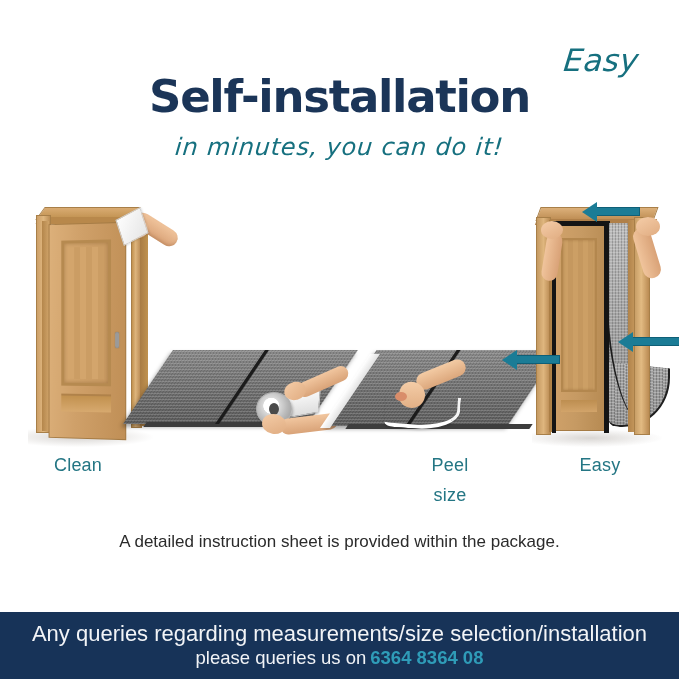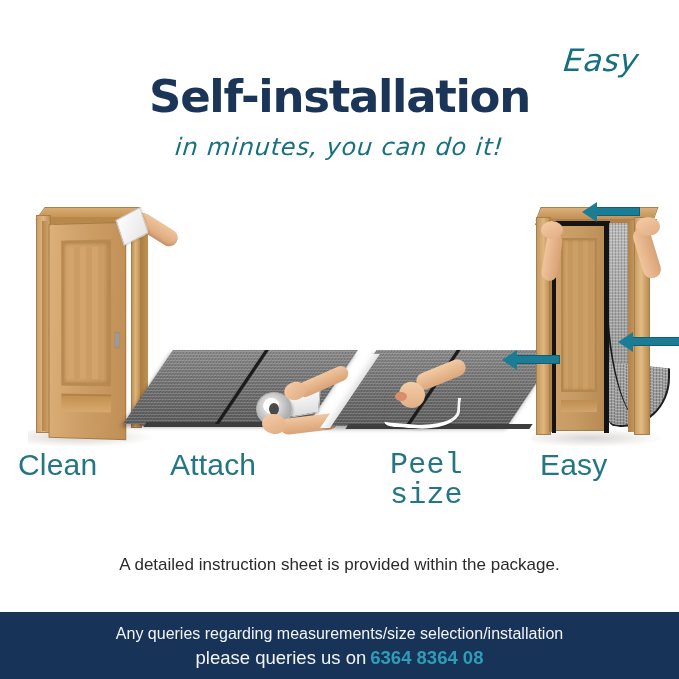--- a/index.html
+++ b/index.html
@@ -413,57 +413,57 @@
   .arrow-a2 { left: 104px; top: 142px; width: 48px; }
   .arrow-a3 { left: -12px; top: 160px; width: 44px; }
 
   
   .steps {
     position: absolute; left: 0; top: 450px; width: 679px; height: 72px;
   }
   .step-label {
     position: absolute;
     font-family: "Liberation Sans", sans-serif;
-    font-size: 30px;
+    font-size: 18px;
     color: #247684;
-    text-align: left;
+    text-align: center;
     line-height: 30px;
     letter-spacing: 0.2px;
   }
   #step-0 { left: 18px;  width: 120px; }
   #step-1 { left: 170px; width: 120px; }
-  #step-2 { left: 390px; width: 120px; font-family: Liberation Mono, monospace; }
+  #step-2 { left: 390px; width: 120px; }
   #step-3 { left: 540px; width: 120px; }
   .step-l2 { display: block; }
 
   
   .note {
     position: absolute;
-    left: 0; top: 555px; width: 679px;
+    left: 0; top: 532px; width: 679px;
     text-align: center;
     font-family: "Liberation Sans", sans-serif;
     font-size: 17px;
     color: #2b2b2b;
   }
 
   
   .footer {
     position: absolute;
     left: 0; top: 610px; width: 679px; height: 69px;
     background: #173358;
     border-top: 2px solid #ffffff;
     box-sizing: border-box;
     display: flex;
     flex-direction: column;
     align-items: center;
     justify-content: center;
   }
   .footer-line1 {
     font-family: "Liberation Sans", sans-serif;
-    font-size: 16px;
+    font-size: 22px;
     color: #f2f4f7;
     line-height: 24px;
     white-space: nowrap;
   }
   .footer-line2 {
     font-family: "Liberation Sans", sans-serif;
     font-size: 18.5px;
     color: #f2f4f7;
     line-height: 24px;
     white-space: nowrap;
@@ -570,21 +570,20 @@
       <div class="arrow left arrow-a2"></div>
       <div class="arrow left arrow-a3"></div>
     </div>
   </div>
 
   <div class="steps">
     <div class="step-label" id="step-0">
       <span>Clean</span>
     </div>
     <div class="step-label" id="step-1">
-      <span>Attach</span>
     </div>
     <div class="step-label" id="step-2">
       <span>Peel</span>
       <span class="step-l2">size</span>
     </div>
     <div class="step-label" id="step-3">
       <span>Easy</span>
     </div>
   </div>
 

